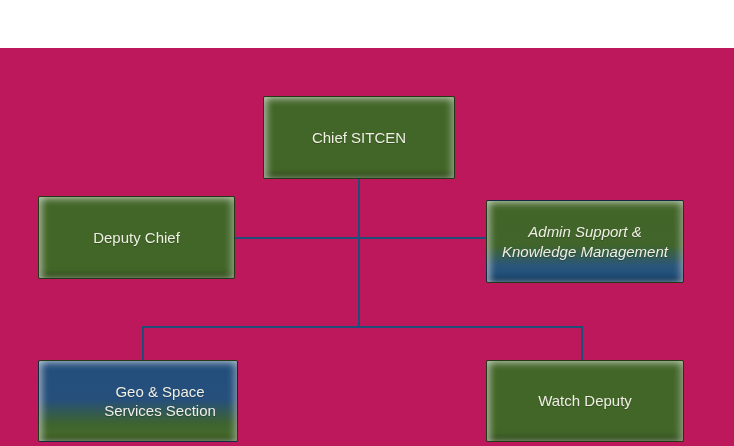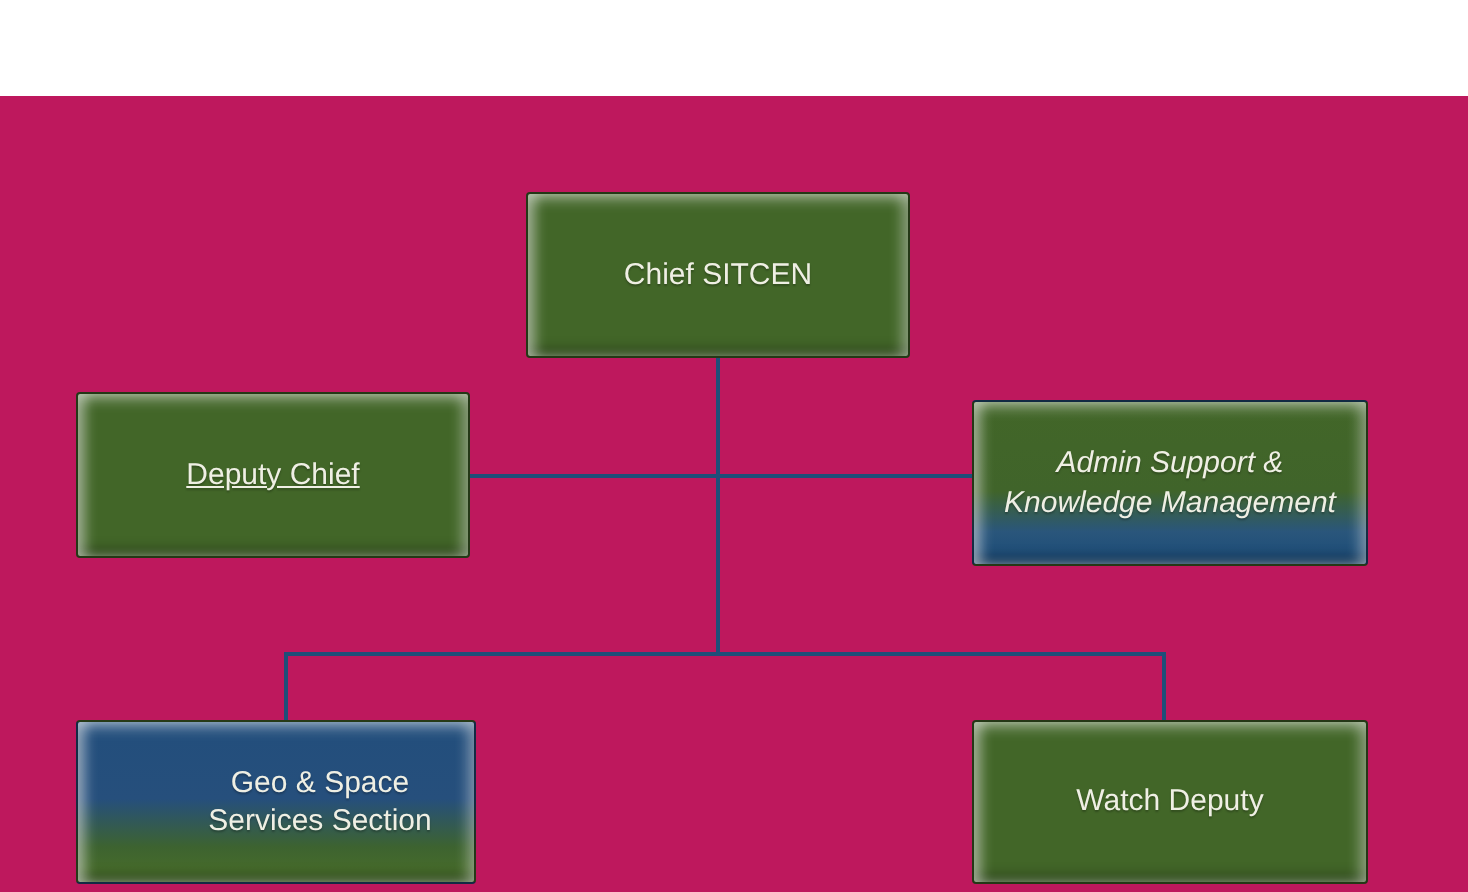--- a/index.html
+++ b/index.html
@@ -57,21 +57,21 @@
   
   .v-trunk  { left: 358px; top: 131px; width: 2px; height: 149px; }
   
   .h-mid    { left: 235px; top: 189px; width: 251px; height: 2px; }
   
   .h-low    { left: 142px; top: 278px; width: 441px; height: 2px; }
   .v-left   { left: 142px; top: 278px; width: 2px;  height: 34px; }
   .v-right  { left: 581px; top: 278px; width: 2px;  height: 34px; }
 
   .node-chief  { left: 263px; top: 48px;  width: 192px; height: 83px; }
-  .node-deputy { left: 38px;  top: 148px; width: 197px; height: 83px; text-decoration: underline; }
+  .node-deputy { left: 38px;  top: 148px; width: 197px; height: 83px; }
   .node-admin  { left: 486px; top: 152px; width: 198px; height: 83px; }
   .node-geo    { left: 38px;  top: 312px; width: 200px; height: 82px; }
   .node-watch  { left: 486px; top: 312px; width: 198px; height: 82px; }
 </style>
 </head>
 <body>
 
 <div id="canvas">
 
   <div class="connector v-trunk"></div>

